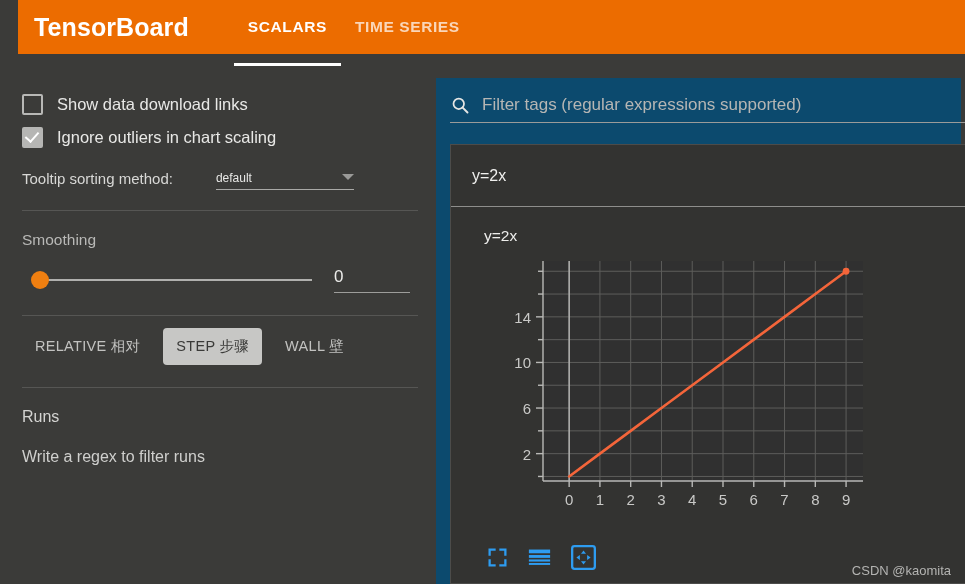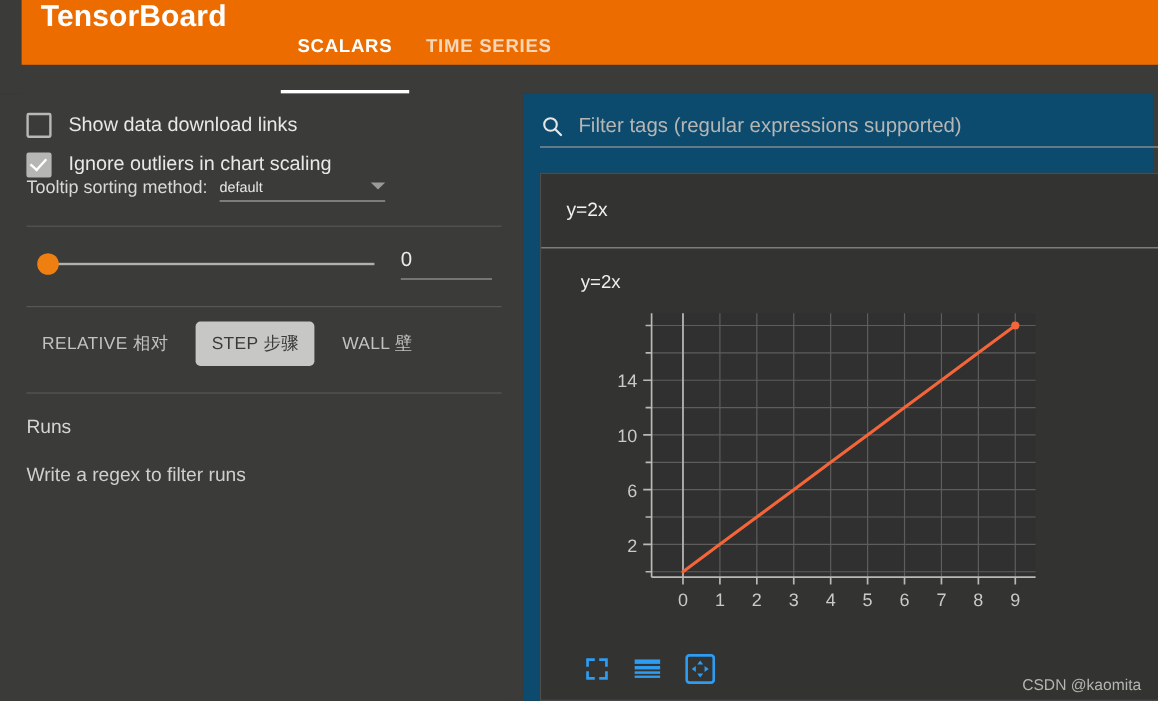--- a/index.html
+++ b/index.html
@@ -8,21 +8,21 @@
     background: #3b3b39;
     font-family: "Liberation Sans", sans-serif;
     overflow: hidden;
   }
 
   
   .header {
     position: absolute; left: 0; top: 0;
     width: 965px; height: 54px;
     background: #ec6c00;
-    display: flex; align-items: flex-start;
+    display: flex; align-items: center;
   }
   .header-rail {
     position: absolute; left: 0; top: 0;
     width: 18px; height: 78px;
     background: #3b3b39;
   }
   .brand {
     margin-left: 34px;
     color: #ffffff;
     font-size: 25px;
@@ -80,21 +80,21 @@
     position: absolute; left: 4px; top: 0px;
     width: 6px; height: 11px;
     border: solid #ffffff;
     border-width: 0 2.5px 2.5px 0;
     transform: rotate(42deg);
   }
   .chk-label { color: #e8e8e6; font-size: 16.5px; }
 
   .tooltip-row {
     display: flex; 
-    margin-bottom: 20px;
+    margin-top: 22px; margin-bottom: 20px; gap: 33px;
   }
   .tooltip-label { color: #d8d8d6; font-size: 15px; padding-bottom: 3px; }
   .select-wrap {
     margin-left: 10px;
     width: 138px;
     border-bottom: 1px solid #a9a9a7;
     display: flex; align-items: center; justify-content: space-between;
     padding-bottom: 4px;
     cursor: pointer;
   }
@@ -231,20 +231,21 @@
       <div class="select-wrap">
         <span class="select-value">default</span>
         <span class="caret"></span>
       </div>
     </div>
   </div>
 
   <div class="sb-divider"></div>
 
   <div class="sb-section">
+    <div class="sb-title">Smoothing</div>
     <div class="slider-row">
       <div class="slider-track">
         <div class="slider-thumb"></div>
       </div>
       <div class="slider-num">0</div>
     </div>
   </div>
 
   <div class="sb-divider"></div>
 

